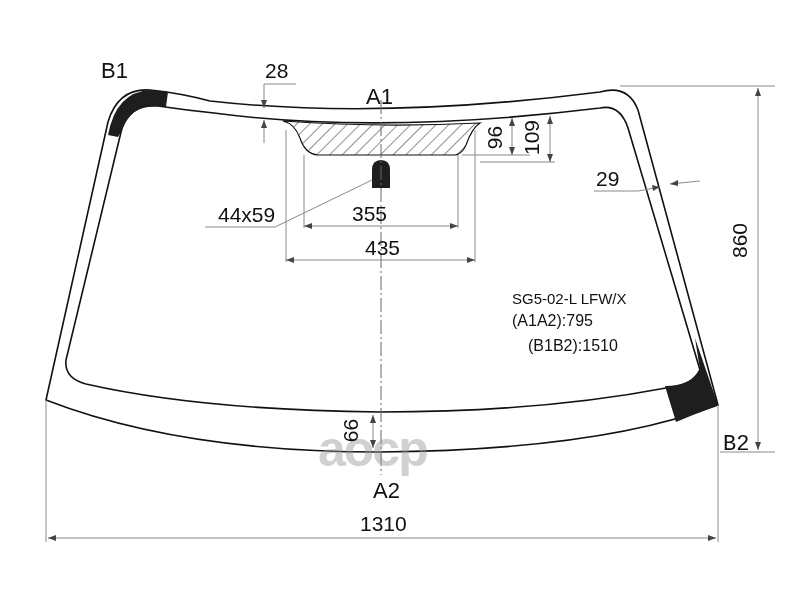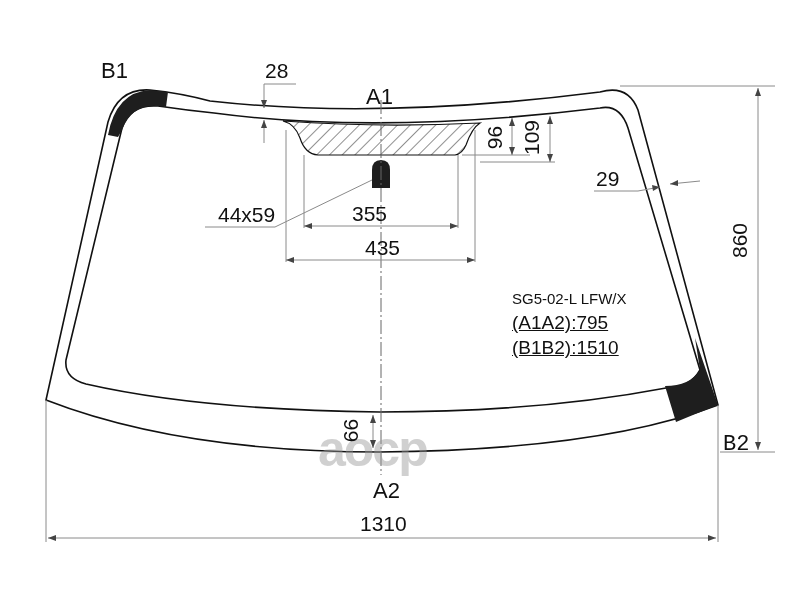--- a/index.html
+++ b/index.html
@@ -2,21 +2,21 @@
 <html><head>
 <meta charset="utf-8">
 <style>
   html, body { margin: 0; padding: 0; background: #ffffff; }
   body { width: 800px; height: 600px; overflow: hidden; position: relative; font-family: "Liberation Sans", sans-serif; }
   #drawing { position: absolute; left: 0; top: 0; width: 800px; height: 600px; }
   .lbl { position: absolute; color: #111; font-family: "Liberation Sans", sans-serif; white-space: nowrap; line-height: 1; }
   .big { font-size: 22px; }
   .dim { font-size: 21px; }
   .info { font-size: 15px; }
-  .info2 { font-size: 19px; text-decoration: underline; }
+  .info2 { font-size: 16px; }
   .rot { transform-origin: center center; transform: rotate(-90deg); }
   .wm { position: absolute; left: 318px; top: 420px; font-size: 50px; font-weight: bold; color: rgba(150,150,150,0.45); letter-spacing: -2px; font-family: "Liberation Sans", sans-serif; }
 </style>
 </head>
 <body>
 
 <svg id="drawing" viewBox="0 0 800 600" xmlns="http://www.w3.org/2000/svg">
   <defs>
     <pattern id="hatch" patternUnits="userSpaceOnUse" width="9" height="9" patternTransform="rotate(45)">
       <line x1="0" y1="0" x2="0" y2="9" stroke="#222" stroke-width="1"></line>
@@ -108,13 +108,13 @@
 <div class="lbl dim" style="left:218px;top:204px;">44x59</div>
 <div class="lbl dim" style="left:352px;top:203px;">355</div>
 <div class="lbl dim" style="left:365px;top:237px;">435</div>
 <div class="lbl dim" style="left:596px;top:168px;">29</div>
 <div class="lbl dim rot" style="left:722px;top:230px;">860</div>
 <div class="lbl dim" style="left:360px;top:513px;">1310</div>
 <div class="lbl dim" style="left:340px;top:420px;transform:rotate(90deg);">99</div>
 
 <div class="lbl info" style="left:512px;top:291px;">SG5-02-L LFW/X</div>
 <div class="lbl info2" style="left:512px;top:313px;">(A1A2):795</div>
-<div class="lbl info2" style="left:512px;top:338px;">(B1B2):1510</div>
+<div class="lbl info2" style="left:528px;top:338px;">(B1B2):1510</div>
 
 </body></html>

